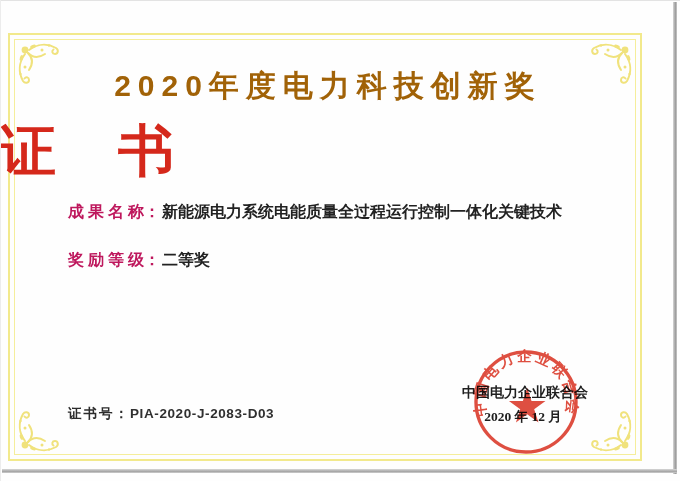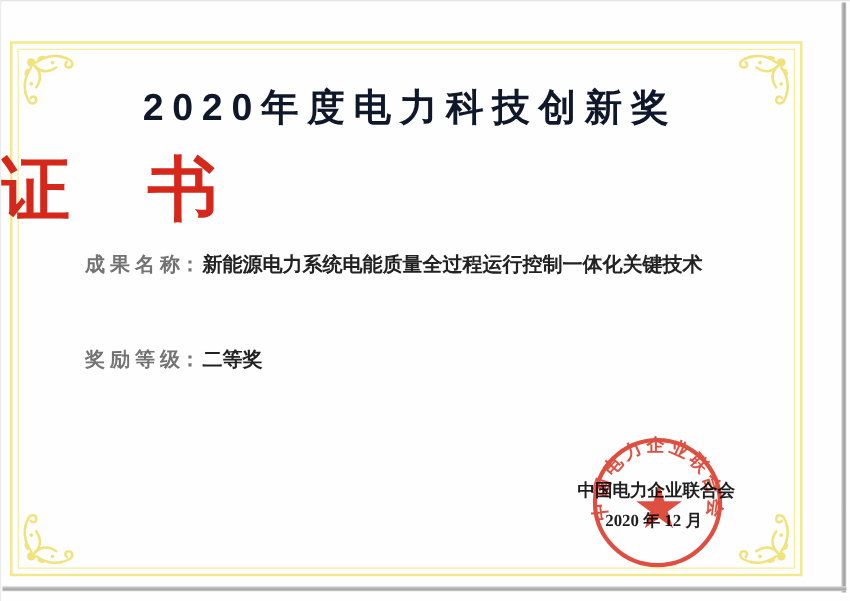--- a/index.html
+++ b/index.html
@@ -26,33 +26,33 @@
 
   .ornament{position:absolute;width:46px;height:46px;color:#f0e27c;}
   .orn-tl{left:15px;top:40px;}
   .orn-tr{left:589px;top:40px;transform:scaleX(-1);}
   .orn-bl{left:15px;top:409px;transform:scaleY(-1);}
   .orn-br{left:589px;top:409px;transform:scale(-1,-1);}
 
   .title{
     position:absolute;left:0;top:66px;width:656px;text-align:center;
     font-family:"Liberation Sans", sans-serif;font-weight:700;
-    font-size:30px;color:#0f172a;letter-spacing:7px;
+    font-size:30px;color:#a16207;letter-spacing:7px;
   }
   .heading{
     position:absolute;left:0;top:114px;width:656px;
     font-weight:700;font-size:56px;color:#d5281b;
   }
   .heading span{letter-spacing:62px;margin-right:-62px;}
 
   .field{position:absolute;left:68px;font-size:16px;color:#272727;white-space:nowrap;}
-  .field .lbl{display:inline-block;min-width:94px;font-weight:600;color:#737373;}
+  .field .lbl{display:inline-block;min-width:94px;font-weight:600;color:#be185d;}
   .field .val{font-family:"Liberation Sans", sans-serif;font-weight:700;color:#222;text-align:right;}
   .f1{top:202px;}
-  .f2{top:250px;margin-top:28px;}
+  .f2{top:250px;}
   .f3{top:292px;}
 
   .certno{position:absolute;left:68px;top:405px;font-size:13.5px;color:#2b2b2b;white-space:nowrap;}
   .certno .lbl{font-weight:600;letter-spacing:2px;}
   .certno .val{font-family:"Liberation Sans", sans-serif;font-weight:700;letter-spacing:0.6px;color:#303030;}
 
   .issuer{position:absolute;left:454px;top:384px;width:142px;text-align:center;
     font-size:14px;font-weight:700;color:#1f1f1f;white-space:nowrap;z-index:2;}
   .issue-date{position:absolute;left:454px;top:408px;width:138px;text-align:center;
     font-size:13.5px;font-weight:600;color:#1f1f1f;white-space:nowrap;z-index:2;}
@@ -143,20 +143,23 @@
     <span>证书</span>
   </div>
 
   <div class="field f1">
     <span class="lbl">成 果 名 称：</span><span class="val">新能源电力系统电能质量全过程运行控制一体化关键技术</span>
   </div>
   <div class="field f2">
     <span class="lbl">奖 励 等 级：</span><span class="val">二等奖</span>
   </div>
 
+  <div class="certno">
+    <span class="lbl">证书号：</span><span class="val">PIA-2020-J-2083-D03</span>
+  </div>
 
   <div class="issuer">中国电力企业联合会</div>
   <div class="issue-date">2020 年 12 月</div>
 
   <svg class="seal" viewBox="0 0 112 112">
     <defs>
       <path id="sealArc" d="M 19.5 76 A 41.5 41.5 0 1 1 92.5 76" fill="none"></path>
     </defs>
     <circle cx="56" cy="56" r="50" fill="none" stroke="#dd4030" stroke-width="3.4"></circle>
     <text font-size="14.5" font-weight="bold" fill="#dd4030" font-family="Liberation Serif, serif" letter-spacing="3">

